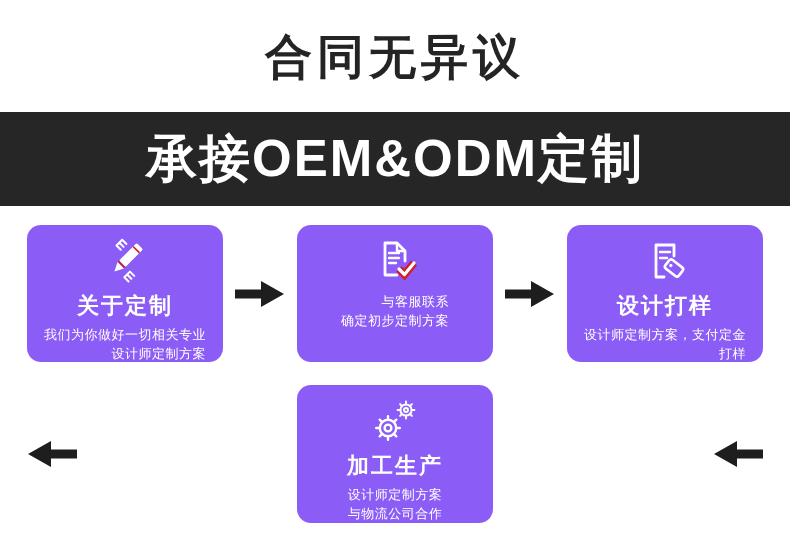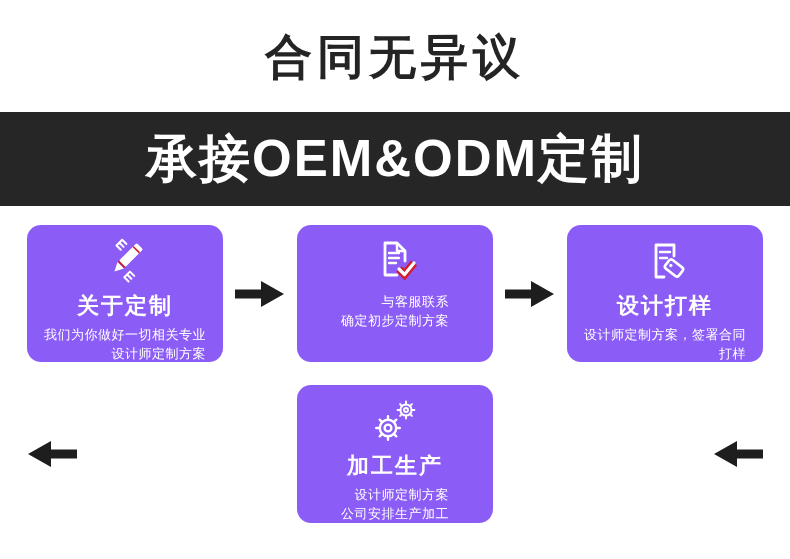--- a/index.html
+++ b/index.html
@@ -121,21 +121,21 @@
             <path d="M19 15 H29 M19 21 H26" stroke-width="2.4"></path>
           </g>
           <g transform="rotate(38 33 31)">
             <rect x="24.5" y="25.5" width="17" height="11" rx="2.5" stroke="#fff" stroke-width="2.6" fill="none"></rect>
             <circle cx="29" cy="31" r="1.7" fill="#fff"></circle>
           </g>
         </svg>
       </span>
       <div class="card-title">设计打样</div>
       <div class="card-desc">
-        <span>设计师定制方案，签署合同</span><br>
+        <span>设计师定制方案，支付定金</span><br>
         <span>打样</span>
       </div>
     </div>
 
   </div>
 
   <div class="flow-row">
 
 
     <span class="arrow left">
@@ -155,21 +155,21 @@
           <g stroke="#fff" stroke-width="2" fill="none" stroke-linecap="round">
             <circle cx="35" cy="13" r="5.6"></circle>
             <circle cx="35" cy="13" r="2"></circle>
             <path d="M40.6 13 H43.4 M39 17 L40.9 18.9 M35 18.6 V21.4 M31 17 L29.1 18.9 M29.4 13 H26.6 M31 9 L29.1 7.1 M35 7.4 V4.6 M39 9 L40.9 7.1"></path>
           </g>
         </svg>
       </span>
       <div class="card-title">加工生产</div>
       <div class="card-desc">
         <span>设计师定制方案</span><br>
-        <span>公司安排生产加工</span>
+        <span>与物流公司合作</span>
       </div>
     </div>
 
     <span class="arrow left">
       <svg width="50" height="28" viewBox="0 0 50 28">
         <polygon points="0,9.5 26,9.5 26,1 49,14 26,27 26,18.5 0,18.5" fill="#1e1e1e"></polygon>
       </svg>
     </span>
 
 

